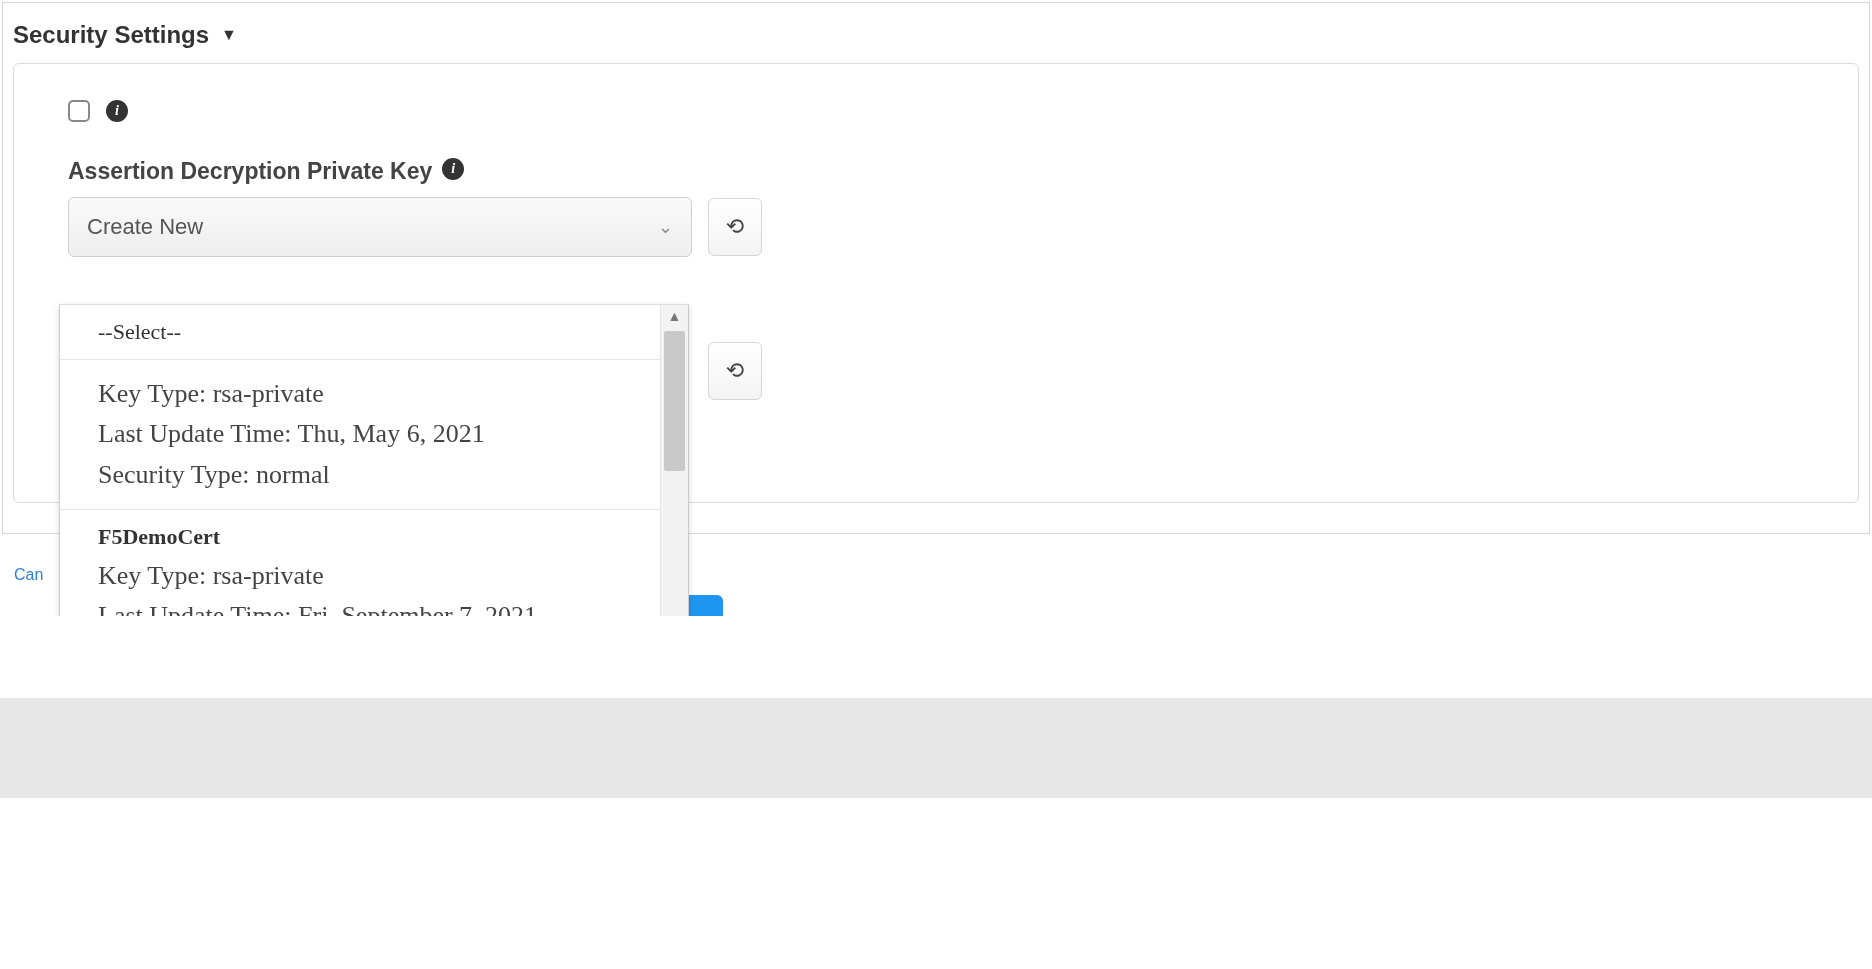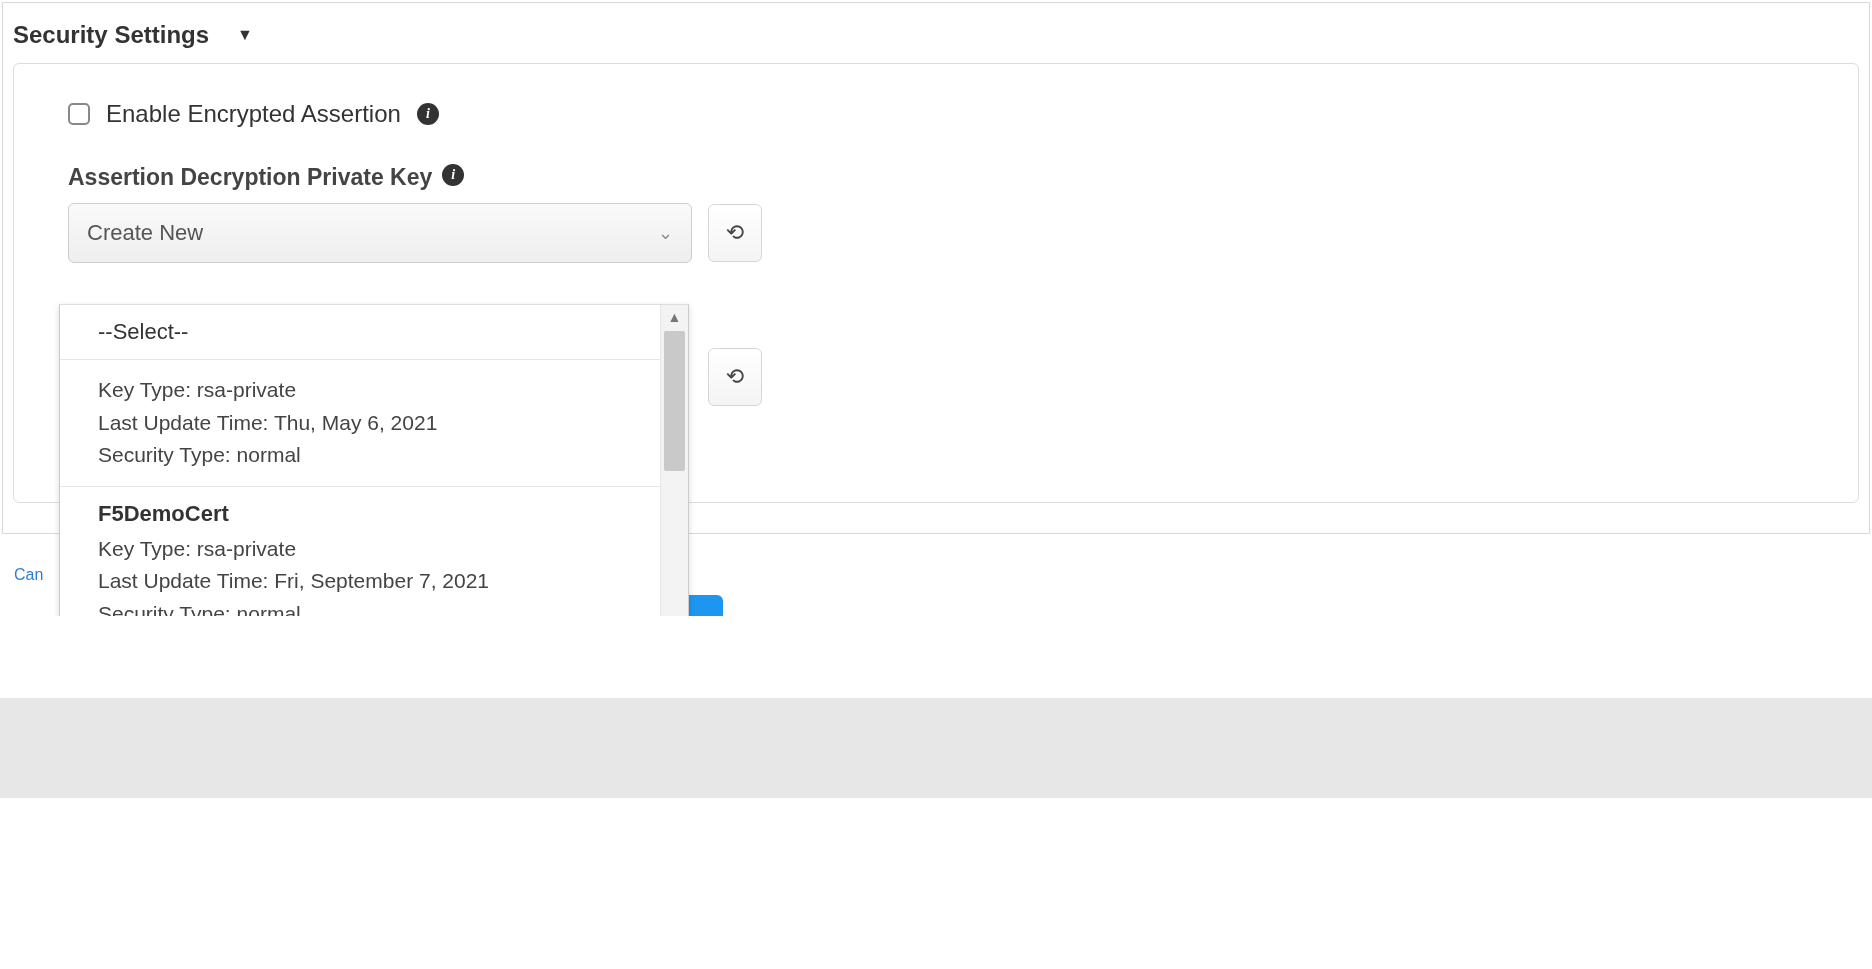--- a/index.html
+++ b/index.html
@@ -15,21 +15,21 @@
     margin:2px;
     padding:10px 10px 30px 10px;
     position:relative;
   }
   .section-header {
     font-size:24px;
     font-weight:700;
     color:#333;
     display:flex;
     align-items:center;
-    gap:28px;
+    gap:12px;
     margin:8px 0 14px 0;
     user-select:none;
   }
   .section-header .caret { font-size:16px; }
   .panel {
     border:1px solid #dcdcdc;
     border-radius:6px;
     padding:36px 54px 40px 54px;
     min-height:440px;
   }
@@ -102,28 +102,29 @@
     border:1px solid #ccc;
     border-top:1px solid #ddd;
     box-shadow:0 2px 6px rgba(0,0,0,0.15);
     z-index:50;
     font-size:22px;
   }
   .dd-scroll {
     max-height:404px;
     overflow:hidden;
     position:relative;
+    font-family:Liberation Serif, serif;
   }
   .dd-item {
     padding:14px 38px 14px 38px;
     border-bottom:1px solid #e5e5e5;
   }
   .dd-item.first { color:#333; }
   .dd-item .title { font-weight:700; margin-bottom:6px; }
-  .dd-item .meta { color:#444; font-size:21px; line-height:1.55; }
+  .dd-item .meta { color:#444; font-size:26px; line-height:1.55; }
   .dd-item.clipped { padding:10px 38px 0 38px; height:18px; overflow:hidden; border-bottom:none;}
   .scrollbar {
     position:absolute; right:0; top:0; bottom:0; width:28px;
     background:#f3f3f3; border-left:1px solid #e6e6e6;
   }
   .scroll-up, .scroll-down {
     position:absolute; left:0; right:0; height:24px;
     display:flex; align-items:center; justify-content:center;
     color:#777; font-size:14px;
   }
@@ -151,21 +152,20 @@
 
   <div class="section-header">
     <span>Security Settings</span>
     <span class="caret">▼</span>
   </div>
 
   <div class="panel">
 
     <div class="form-row check-row">
       <span class="chk"></span>
-      <span class="chk-label">Enable Encrypted Assertion</span>
       <span class="info-icon">i</span>
     </div>
 
     <div class="form-row">
       <div class="field-label">
         <span>Assertion Decryption Private Key</span>
         <span class="info-icon">i</span>
       </div>
       <div class="select-row">
         <div class="select-btn">

